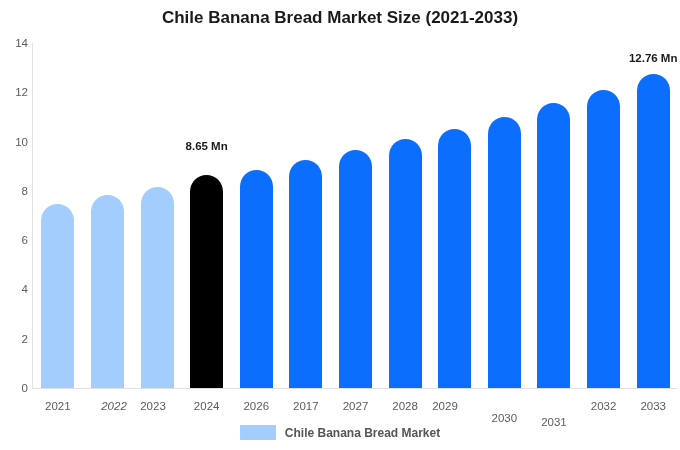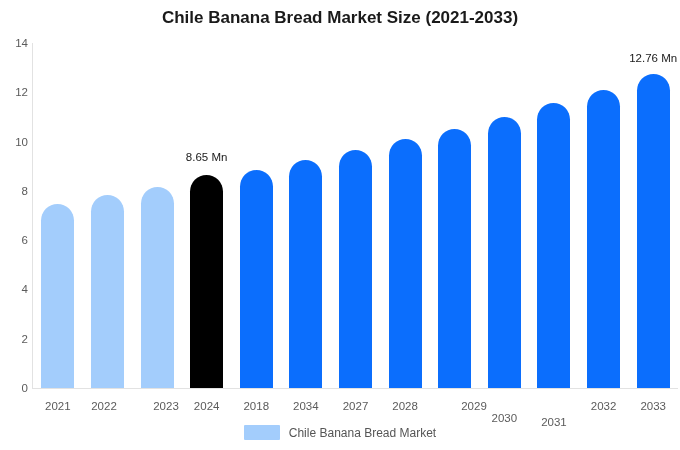--- a/index.html
+++ b/index.html
@@ -77,21 +77,21 @@
   .bar {
     position: absolute;
     bottom: 62px; 
     border-radius: 17px 17px 0 0;
   }
 
   
   .bar-value-label {
     position: absolute;
     font-size: 11.5px;
-    font-weight: normal;
+    font-weight: bold;
     color: #1a1a1a;
     text-align: center;
     transform: translateX(-50%);
     white-space: nowrap;
   }
 
   
   .x-tick {
     position: absolute;
     top: 400px;
@@ -114,20 +114,21 @@
     gap: 9px;
   }
   .legend-swatch {
     width: 36px;
     height: 15px;
     border-radius: 1px;
   }
   .legend-label {
     font-size: 12px;
     color: #555555;
+    font-weight: bold;
   }
 </style>
 </head>
 <body>
 
 <div id="chart-root">
 
   <div class="chart-title">Chile Banana Bread Market Size (2021-2033)</div>
 
   <div class="y-axis-line"></div>
@@ -141,36 +142,36 @@
       <div class="y-tick" style="top: 190.857px;">8</div>
       <div class="y-tick" style="top: 141.571px;">10</div>
       <div class="y-tick" style="top: 92.2857px;">12</div>
       <div class="y-tick" style="top: 43px;">14</div>
     </div>
 
   <div class="bars-layer" id="bars-layer">
       <div class="bar" title="2021: 7.45" style="left: 41.3077px; width: 33px; height: 183.589px; background: rgb(163, 205, 252);"></div>
       <div class="x-tick" style="left: 57.8077px;">2021</div>
       <div class="bar" title="2022: 7.85" style="left: 90.9231px; width: 33px; height: 193.446px; background: rgb(163, 205, 252);"></div>
-      <div class="x-tick" style="left: 104px;">2022</div>
+      <div class="x-tick" style="left: 114px; font-style: italic;">2022</div>
       <div class="bar" title="2023: 8.15" style="left: 140.538px; width: 33px; height: 200.839px; background: rgb(163, 205, 252);"></div>
-      <div class="x-tick" style="left: 166px;">2023</div>
+      <div class="x-tick" style="left: 153px;">2023</div>
       <div class="bar" title="2024: 8.65" style="left: 190.154px; width: 33px; height: 213.161px; background: rgb(0, 0, 0);"></div>
       <div class="x-tick" style="left: 206.654px;">2024</div>
-      <div class="bar-value-label" style="left: 206.654px; top: 151px;">8.65 Mn</div>
+      <div class="bar-value-label" style="left: 206.654px; top: 140px;">8.65 Mn</div>
       <div class="bar" title="2025: 8.85" style="left: 239.769px; width: 33px; height: 218.089px; background: rgb(11, 110, 253);"></div>
-      <div class="x-tick" style="left: 256.269px;">2018</div>
+      <div class="x-tick" style="left: 256.269px;">2026</div>
       <div class="bar" title="2026: 9.25" style="left: 289.385px; width: 33px; height: 227.946px; background: rgb(11, 110, 253);"></div>
-      <div class="x-tick" style="left: 305.885px;">2034</div>
+      <div class="x-tick" style="left: 305.885px;">2017</div>
       <div class="bar" title="2027: 9.65" style="left: 339px; width: 33px; height: 237.804px; background: rgb(11, 110, 253);"></div>
       <div class="x-tick" style="left: 355.5px;">2027</div>
       <div class="bar" title="2028: 10.1" style="left: 388.615px; width: 33px; height: 248.893px; background: rgb(11, 110, 253);"></div>
       <div class="x-tick" style="left: 405.115px;">2028</div>
       <div class="bar" title="2029: 10.5" style="left: 438.231px; width: 33px; height: 258.75px; background: rgb(11, 110, 253);"></div>
-      <div class="x-tick" style="left: 474px;">2029</div>
+      <div class="x-tick" style="left: 445px;">2029</div>
       <div class="bar" title="2030: 11" style="left: 487.846px; width: 33px; height: 271.071px; background: rgb(11, 110, 253);"></div>
       <div class="x-tick" style="left: 504.346px; margin-top: 12px;">2030</div>
       <div class="bar" title="2031: 11.55" style="left: 537.462px; width: 33px; height: 284.625px; background: rgb(11, 110, 253);"></div>
       <div class="x-tick" style="left: 553.962px; margin-top: 16px;">2031</div>
       <div class="bar" title="2032: 12.1" style="left: 587.077px; width: 33px; height: 298.179px; background: rgb(11, 110, 253);"></div>
       <div class="x-tick" style="left: 603.577px;">2032</div>
       <div class="bar" title="2033: 12.76" style="left: 636.692px; width: 33px; height: 314.443px; background: rgb(11, 110, 253);"></div>
       <div class="x-tick" style="left: 653.192px; text-align: center;">2033</div>
       <div class="bar-value-label" style="left: 653.192px; top: 51.5571px;">12.76 Mn</div>
     </div>

